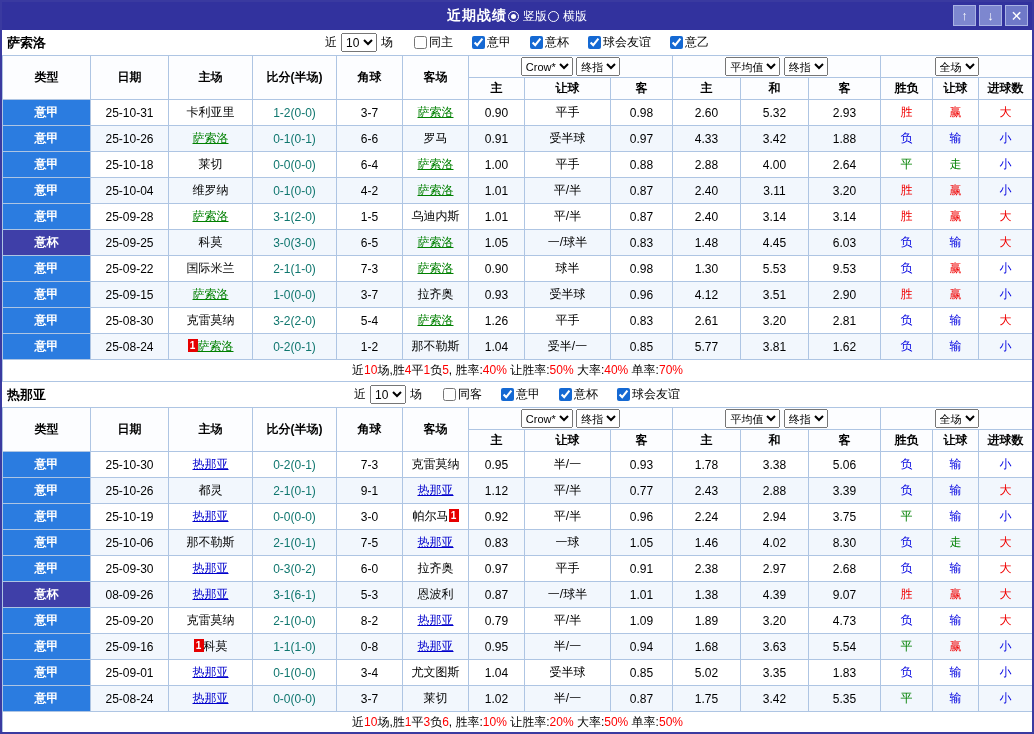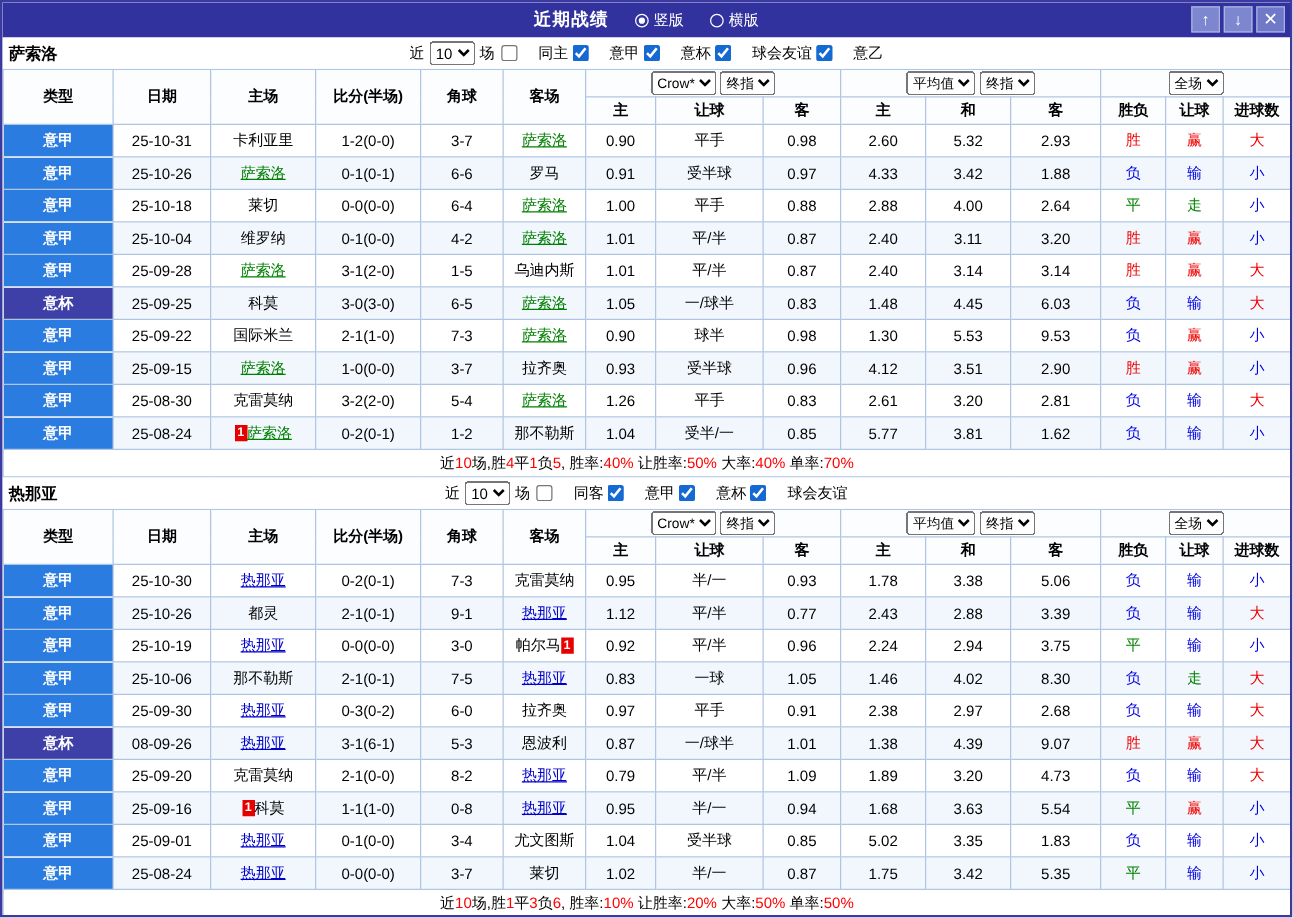--- a/index.html
+++ b/index.html
@@ -1,49 +1,49 @@
 <!DOCTYPE html>
 <html><head>
 <meta charset="utf-8">
 <style>
   * { margin:0; padding:0; box-sizing:border-box; }
   body { font-family:"Liberation Sans","DejaVu Sans",sans-serif; background:#ffffff; }
   .page { width:1034px; height:734px; border:2px solid #3a3aa0; background:#fff; overflow:hidden; }
 
   
   .titlebar { height:28px; background:#32329e; position:relative; display:flex; align-items:center; justify-content:center; color:#fff; }
-  .titlebar-center { display:flex; align-items:center; gap:21px;font-family:Liberation Serif, serif; }
+  .titlebar-center { display:flex; align-items:center; gap:1px;font-family:Liberation Serif, serif; }
   .title-text { font-weight:bold; font-size:14px; letter-spacing:1px; }
   .radio-opt { display:inline-flex; align-items:center; gap:4px; font-size:12px; cursor:pointer; color:#fff; }
   .radio { width:11px; height:11px; border:1px solid #fff; border-radius:50%; display:inline-block; position:relative; }
   .radio.checked::after { content:""; position:absolute; left:2px; top:2px; right:2px; bottom:2px; background:#fff; border-radius:50%; }
   .win-buttons { position:absolute; right:4px; top:3px; display:flex; gap:3px; }
   .win-btn { width:23px; height:21px; background:#7d87cf; border:1px solid #aab3e4; color:#fff; font-size:13px; font-weight:bold; display:flex; align-items:center; justify-content:center; cursor:pointer; }
   .win-btn.close { background:#6f79c8; font-size:14px; }
 
   
   .filter-row { height:25px; position:relative; display:flex; align-items:center; justify-content:center; font-size:12px; background:#fff; }
   .team-name { position:absolute; left:5px; top:4px; font-weight:bold; font-size:13px; color:#000; }
   .filter-controls { display:flex; align-items:center; gap:4px; }
   .filter-controls select { font-size:12px; height:19px; }
   .filter-checkboxes { display:inline-flex; align-items:center; gap:2px; }
-  .cb { display:inline-flex; align-items:center; gap:17px; cursor:pointer; margin-left:1px; }
+  .cb { display:inline-flex; align-items:center; gap:2px; cursor:pointer; margin-left:17px; }
   .cb input { width:13px; height:13px; accent-color:#1569d3; margin:0; }
 
   
   table { border-collapse:collapse; width:1030px; table-layout:fixed; }
   th, td { border:1px solid #aec5e3; text-align:center; font-size:12px; overflow:hidden; white-space:nowrap; color:#000; }
   thead th { background:#fcfdff; font-weight:bold; height:22px; }
   thead .dd-cell select { font-size:11px; height:19px; max-width:64px; }
   tbody td { height:26px; background-clip:padding-box; }
   tbody tr:nth-child(even) td { background:#f2f7fd; }
   td.type { color:#fff; font-weight:bold; }
   td.type.league { background:#2b7ce0 !important; }
   td.type.cup { background:#3f3fa8 !important; }
-  td.score { color:#000000; }
+  td.score { color:#0f766e; }
   td.res { font-weight:normal; }
   .focus { text-decoration:underline; }
   .badge { display:inline-block; background:#e60000; color:#fff; font-size:10px; line-height:13px; min-width:10px; height:13px; padding:0 1px; vertical-align:1px; font-weight:bold; }
   tfoot td.summary { height:22px; font-size:12px; background:#fff; }
   tfoot td.summary span { letter-spacing:0; }
 </style>
 </head>
 <body>
 
 <div class="page">

